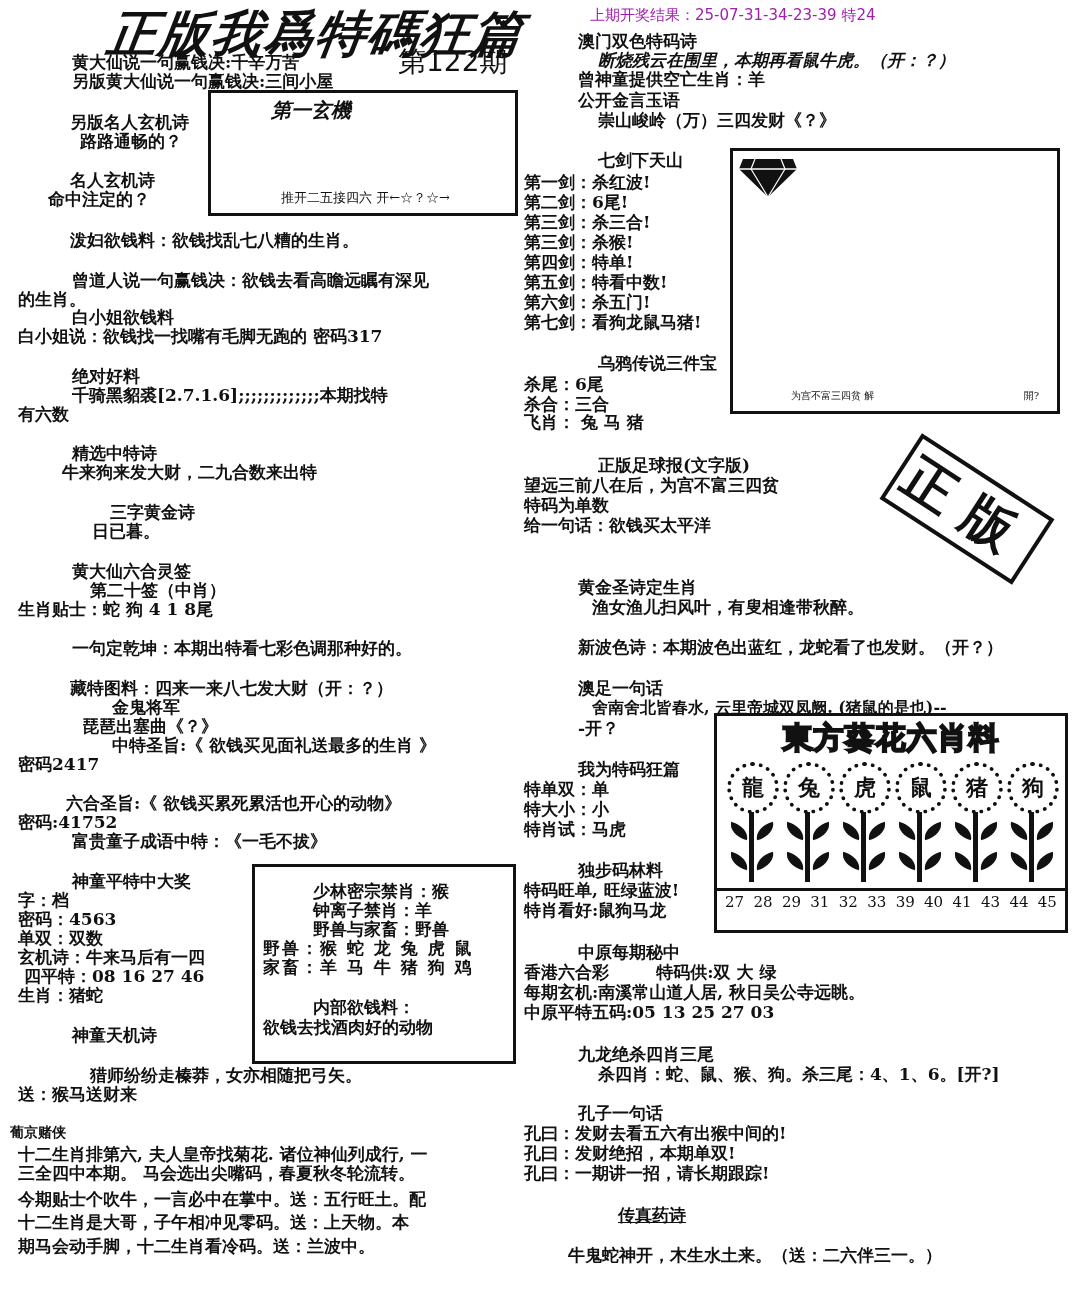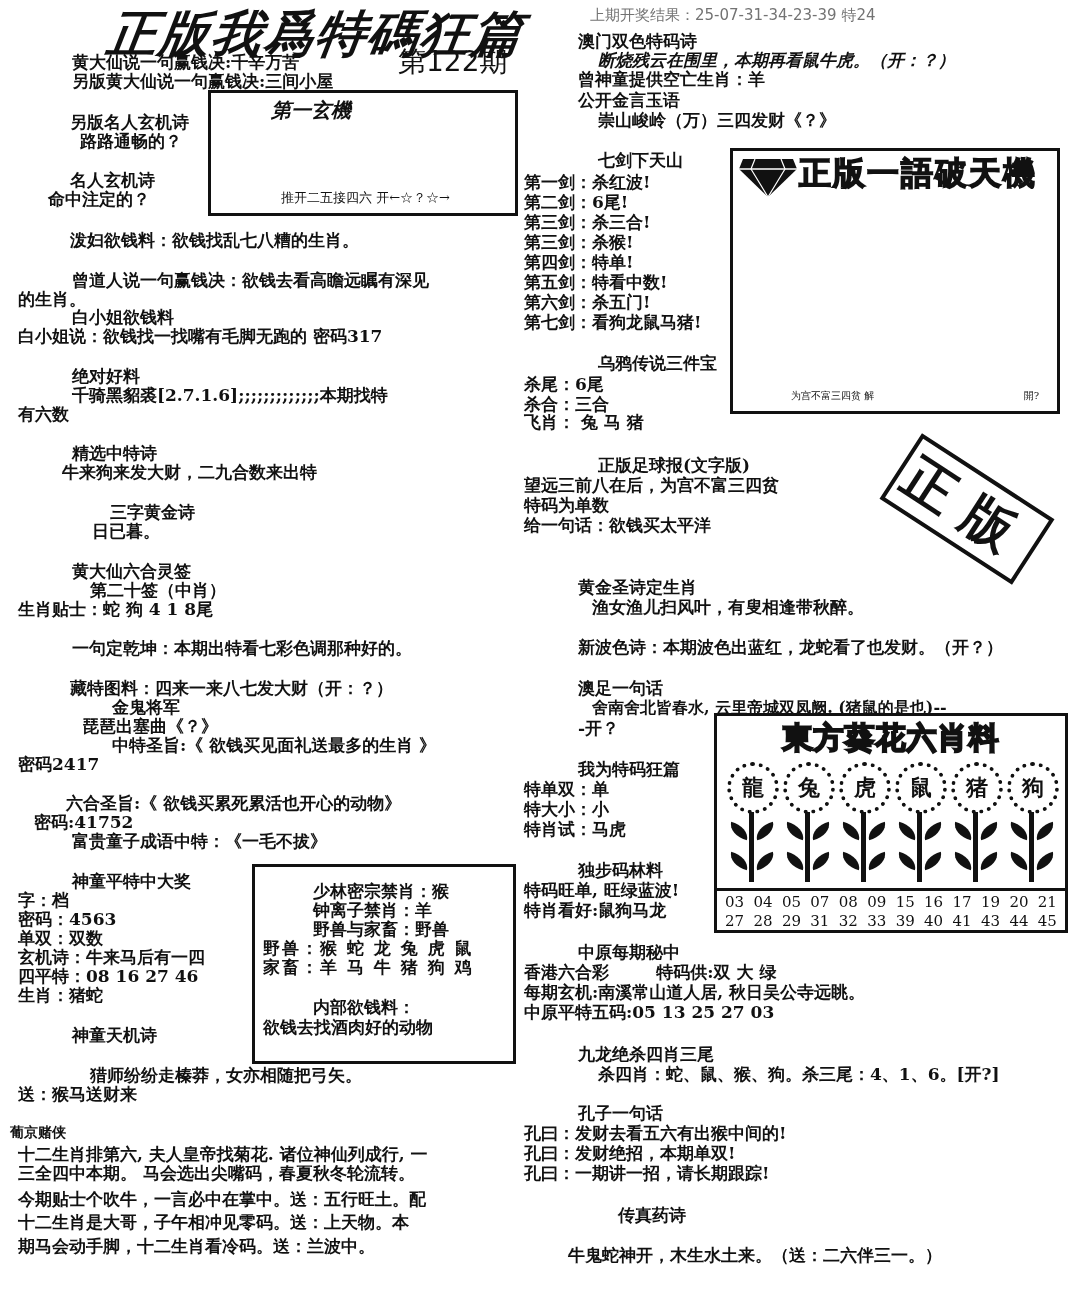--- a/index.html
+++ b/index.html
@@ -14,21 +14,21 @@
     left: 108px; top: 6px; font-size: 50px; line-height: 56px;
     font-family: "DejaVu Sans", "Liberation Sans", sans-serif;
     font-weight: bold; font-style: italic; letter-spacing: 2px;
     transform: skewX(-8deg);
   }
   .issue {
     left: 398px; top: 48px; font-size: 28px; line-height: 28px;
     font-family: "DejaVu Sans", "Liberation Sans", sans-serif;
   }
   .result {
-    left: 590px; top: 6px; font-size: 15px; line-height: 18px; color: #737373;
+    left: 590px; top: 6px; font-size: 15px; line-height: 18px; color: #a21caf;
     font-family: "DejaVu Sans", "Liberation Sans", sans-serif;
   }
   .box { position: absolute; border: 3px solid #111; background: #fff; }
   .box1 { left: 208px; top: 90px; width: 304px; height: 120px; }
   .box1 .hd {
     position: absolute; left: 60px; top: 4px; font-size: 20px;
     font-family: "DejaVu Sans", "Liberation Sans", sans-serif;
     font-weight: bold; font-style: italic;
   }
   .box1 .ft { position: absolute; left: 70px; bottom: 6px; font-size: 13px; }
@@ -119,29 +119,29 @@
 
 <div class="abs t" style="left:72px;top:638px;">一句定乾坤：本期出特看七彩色调那种好的。</div>
 
 <div class="abs t" style="left:70px;top:678px;">藏特图料：四来一来八七发大财（开：？）</div>
 <div class="abs t" style="left:112px;top:697px;">金鬼将军</div>
 <div class="abs t" style="left:82px;top:716px;">琵琶出塞曲《？》</div>
 <div class="abs t" style="left:112px;top:735px;">中特圣旨:《 欲钱买见面礼送最多的生肖 》</div>
 <div class="abs t" style="left:18px;top:754px;">密码2417</div>
 
 <div class="abs t" style="left:66px;top:793px;">六合圣旨:《 欲钱买累死累活也开心的动物》</div>
-<div class="abs t" style="left:18px;top:812px;margin-left:16px;">密码:41752</div>
+<div class="abs t" style="left:18px;top:812px;">密码:41752</div>
 <div class="abs t" style="left:72px;top:831px;">富贵童子成语中特：《一毛不拔》</div>
 
 <div class="abs t" style="left:72px;top:871px;">神童平特中大奖</div>
 <div class="abs t" style="left:18px;top:890px;">字：档</div>
 <div class="abs t" style="left:18px;top:909px;">密码：4563</div>
 <div class="abs t" style="left:18px;top:928px;">单双：双数</div>
 <div class="abs t" style="left:18px;top:947px;">玄机诗：牛来马后有一四</div>
-<div class="abs t" style="left:18px;top:966px;">四平特：08 16 27 46</div>
+<div class="abs t" style="left:24px;top:966px;">四平特：08 16 27 46</div>
 <div class="abs t" style="left:18px;top:985px;">生肖：猪蛇</div>
 
 <div class="abs t" style="left:72px;top:1025px;">神童天机诗</div>
 <div class="abs t" style="left:90px;top:1065px;">猎师纷纷走榛莽，女亦相随把弓矢。</div>
 <div class="abs t" style="left:18px;top:1084px;">送：猴马送财来</div>
 
 <div class="abs" style="left:10px;top:1124px;font-size:14px;font-weight:bold;">葡京赌侠</div>
 <div class="abs t" style="left:18px;top:1144px;">十二生肖排第六, 夫人皇帝找菊花. 诸位神仙列成行, 一</div>
 <div class="abs t" style="left:18px;top:1163px;">三全四中本期。   马会选出尖嘴码，春夏秋冬轮流转。</div>
 <div class="abs t" style="left:18px;top:1189px;">今期贴士个吹牛，一言必中在掌中。送：五行旺土。配</div>
@@ -213,30 +213,29 @@
 <div class="abs t" style="left:524px;top:1002px;">中原平特五码:05 13 25 27 03</div>
 
 <div class="abs t" style="left:578px;top:1044px;">九龙绝杀四肖三尾</div>
 <div class="abs t" style="left:598px;top:1064px;">杀四肖：蛇、鼠、猴、狗。杀三尾：4、1、6。[开?]</div>
 
 <div class="abs t" style="left:578px;top:1103px;">孔子一句话</div>
 <div class="abs t" style="left:524px;top:1123px;">孔曰：发财去看五六有出猴中间的!</div>
 <div class="abs t" style="left:524px;top:1143px;">孔曰：发财绝招，本期单双!</div>
 <div class="abs t" style="left:524px;top:1163px;">孔曰：一期讲一招，请长期跟踪!</div>
 
-<div class="abs t" style="left:618px;top:1205px;">传真药诗</div>
+<div class="abs t" style="left:618px;top:1205px;text-decoration:underline;">传真药诗</div>
 <div class="abs t" style="left:568px;top:1245px;">牛鬼蛇神开，木生水土来。（送：二六伴三一。）</div>
 
 <div class="box box2">
   <svg class="gem" viewBox="0 0 58 42">
     <polygon points="4,4 54,4 58,14 29,42 0,14" fill="#111"></polygon>
     <polyline points="0,14 58,14" stroke="#fff" stroke-width="1.5" fill="none"></polyline>
     <polyline points="16,4 12,14 29,42 46,14 42,4" stroke="#fff" stroke-width="1.2" fill="none"></polyline>
   </svg>
-  <div class="hd">正版一語破天機</div>
   <div class="cap1">为宫不富三四贫 解</div>
   <div class="cap2">開?</div>
 </div>
 
 <div class="abs stamp">正版</div>
 
 <div class="box box4">
   <div class="hd">東方葵花六肖料</div>
   <div class="flowers">
     <div class="flower">
@@ -282,34 +281,20 @@
     <div class="flower">
       <div class="head">狗</div>
       <div class="stem"></div>
         <div class="leaf l1"></div>
         <div class="leaf l2"></div>
         <div class="leaf l3"></div>
         <div class="leaf l4"></div>
     </div>
   </div>
   <div class="nums">
-    <div class="row">
-      <span>03</span>
-      <span>04</span>
-      <span>05</span>
-      <span>07</span>
-      <span>08</span>
-      <span>09</span>
-      <span>15</span>
-      <span>16</span>
-      <span>17</span>
-      <span>19</span>
-      <span>20</span>
-      <span>21</span>
-    </div>
     <div class="row">
       <span>27</span>
       <span>28</span>
       <span>29</span>
       <span>31</span>
       <span>32</span>
       <span>33</span>
       <span>39</span>
       <span>40</span>
       <span>41</span>

